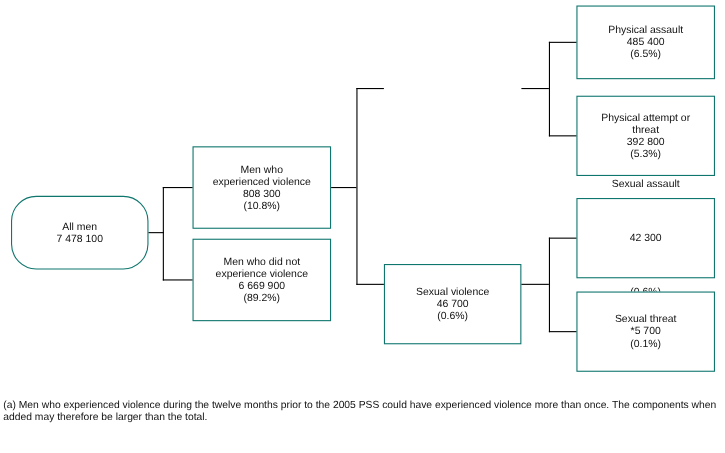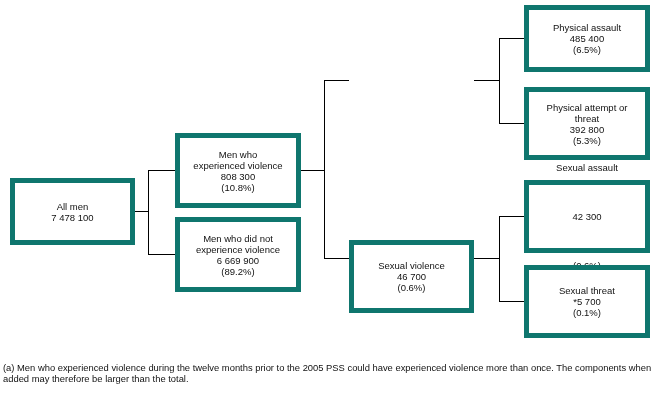--- a/index.html
+++ b/index.html
@@ -11,21 +11,21 @@
   .canvas {
     position: relative;
     width: 659px;
     height: 412px;
     background: #ffffff;
     overflow: hidden;
   }
   .node {
     position: absolute;
     box-sizing: border-box;
-    border: 5px solid #0f766e;
+    border: 1px solid #0f766e;
     background: #ffffff;
     display: flex;
     flex-direction: column;
     align-items: center;
     justify-content: center;
     text-align: center;
     font-size: 9.5px;
     line-height: 11px;
     color: #111111;
   }
@@ -56,21 +56,21 @@
     font-size: 9.4px;
     font-style: italic;
     color: #111111;
   }
 </style>
 </head>
 <body>
 
 <div class="canvas">
 
-  <div class="node" style="left:10px; top:178px; width:125px; height:67px;">
+  <div class="node" style="left:10px; top:178px; width:125px; height:67px;border-radius:23px;">
     <div>All men</div>
     <div>7 478 100</div>
   </div>
 
   <div class="node" style="left:175px; top:133px; width:126px; height:75px;">
     <div>Men who</div>
     <div>experienced violence</div>
     <div>808 300</div>
     <div>(10.8%)</div>
   </div>

